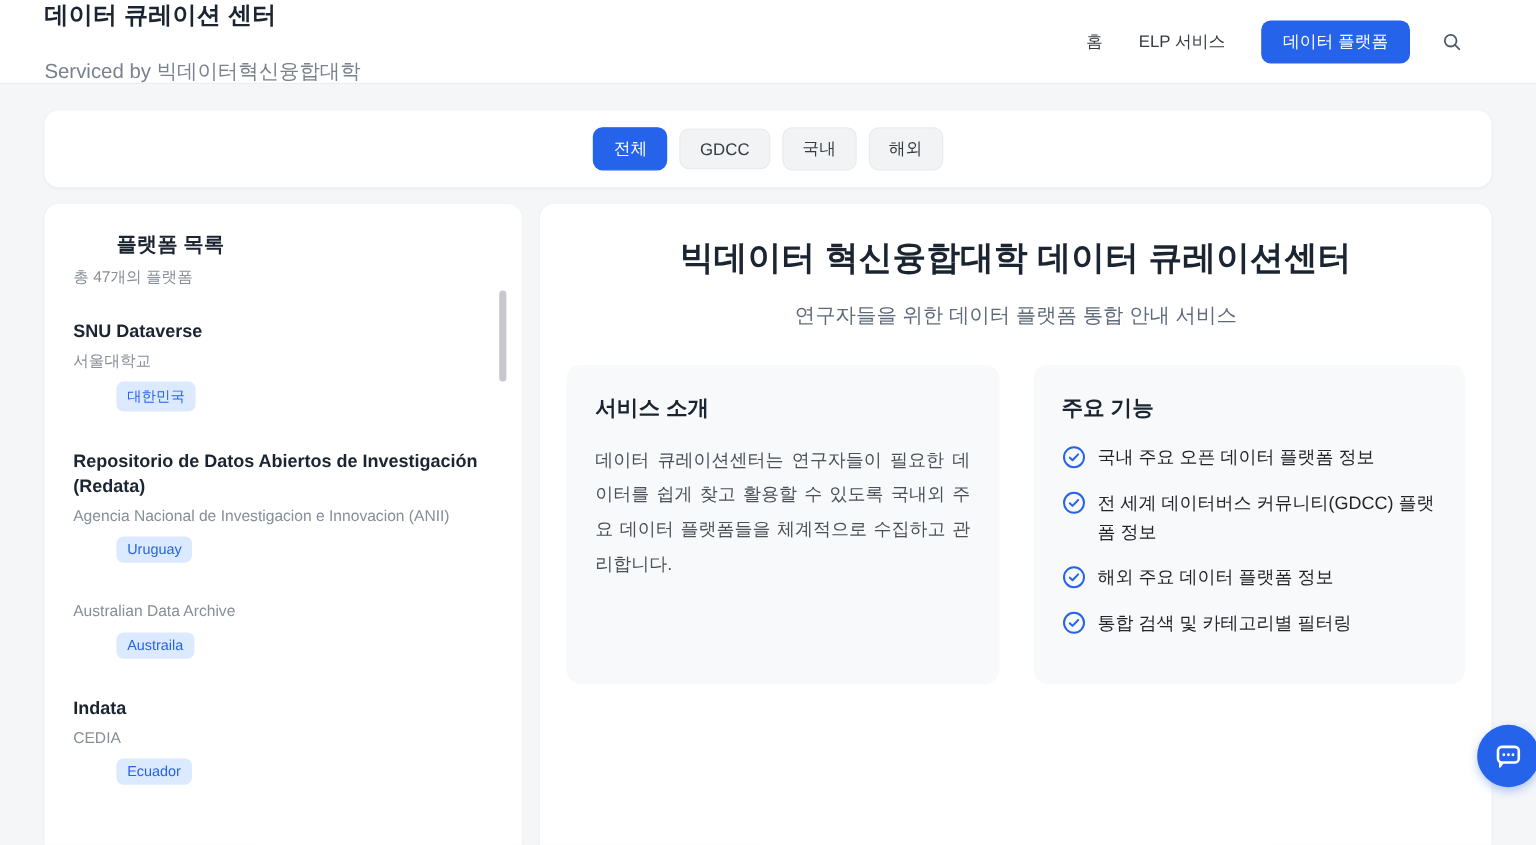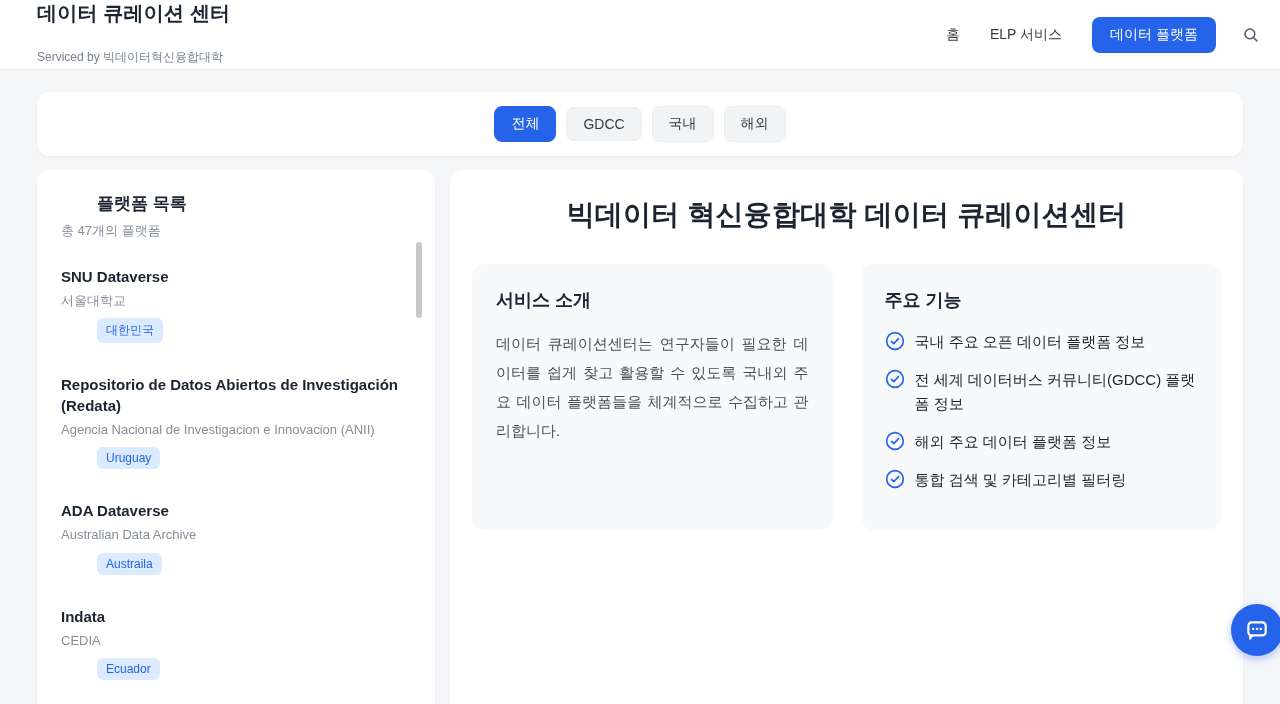--- a/index.html
+++ b/index.html
@@ -10,31 +10,32 @@
     font-family: "Liberation Sans", "DejaVu Sans", sans-serif;
     color: #212529;
   }
 
   
   .header {
     height: 70px;
     background: #ffffff;
     border-bottom: 1px solid #ebedf0;
     display: flex;
+    align-items: center;
     justify-content: space-between;
-    padding: 0 18px 0 37px;
+    padding: 0 59px 0 37px;
   }
   .brand-title {
     font-size: 20px;
     font-weight: 700;
     color: #1b2431;
     letter-spacing: 0.2px;
   }
   .brand-sub {
-    font-size: 12px;
+    font-size: 17px;
     color: #79828c;
     margin-top: 22px;
   }
   .nav { display: flex; align-items: center; gap: 30px; }
   .nav-link {
     font-size: 14px;
     color: #343a40;
     cursor: pointer;
     white-space: nowrap;
   }
@@ -250,37 +251,37 @@
         <div class="platform-name">SNU Dataverse</div>
         <div class="platform-org">서울대학교</div>
         <span class="platform-badge">대한민국</span>
       </div>
       <div class="platform-item">
         <div class="platform-name">Repositorio de Datos Abiertos de Investigación (Redata)</div>
         <div class="platform-org">Agencia Nacional de Investigacion e Innovacion (ANII)</div>
         <span class="platform-badge">Uruguay</span>
       </div>
       <div class="platform-item">
-        <div class="platform-name">ADA Dataverse</div>
         <div class="platform-org">Australian Data Archive</div>
         <span class="platform-badge">Austraila</span>
       </div>
       <div class="platform-item">
         <div class="platform-name">Indata</div>
         <div class="platform-org">CEDIA</div>
         <span class="platform-badge">Ecuador</span>
       </div>
 
     </div>
 
     <div class="scroll-thumb"></div>
   </div>
 
   <div class="main-card">
     <div class="main-heading">빅데이터 혁신융합대학 데이터 큐레이션센터</div>
+    <div class="main-subheading">연구자들을 위한 데이터 플랫폼 통합 안내 서비스</div>
 
     <div class="info-row">
 
       <div class="info-card">
         <div class="info-card-title">서비스 소개</div>
         <div class="info-card-body">데이터 큐레이션센터는 연구자들이 필요한 데이터를 쉽게 찾고 활용할 수 있도록 국내외 주요 데이터 플랫폼들을 체계적으로 수집하고 관리합니다.</div>
       </div>
 
       <div class="info-card">
         <div class="info-card-title">주요 기능</div>

